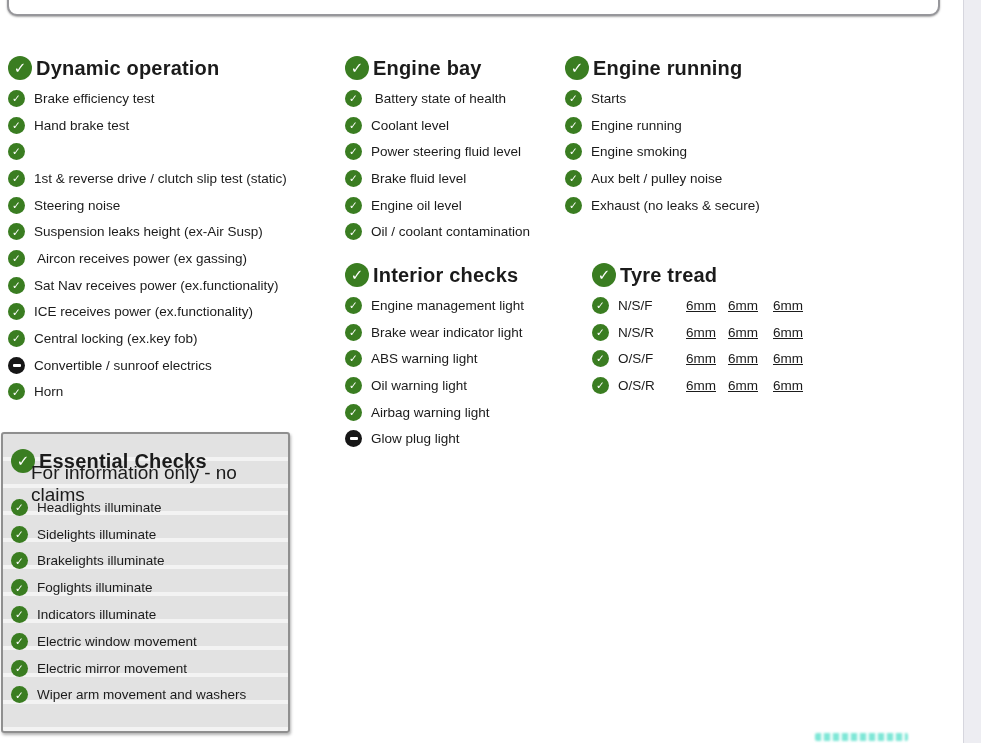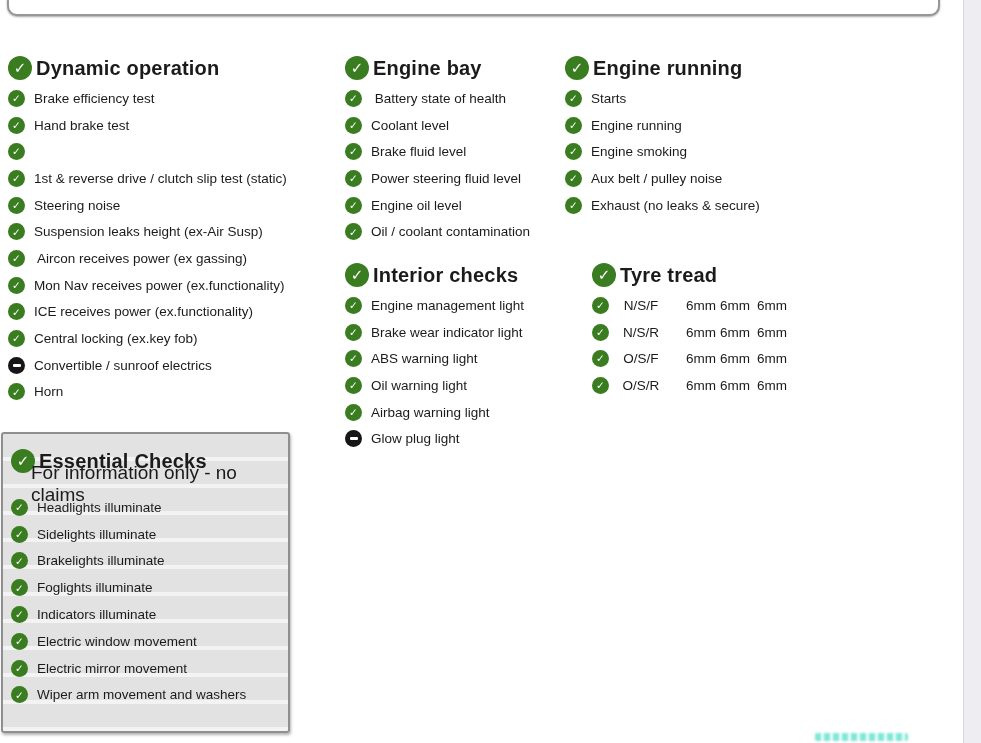--- a/index.html
+++ b/index.html
@@ -10,21 +10,21 @@
   .top-card{position:absolute;left:7px;top:-28px;width:929px;height:40px;background:#fff;
             border:2px solid #97979b;border-radius:10px;box-shadow:0 1px 2px rgba(0,0,0,.35);}
 
   
   .scroll-track{position:absolute;right:0;top:0;width:17px;height:743px;background:#ededf2;
                 border-left:1px solid #d6d6de;}
 
   .sec{position:absolute;}
   .hdr{display:flex;align-items:flex-end;gap:4px;height:34px;margin-bottom:5px;}
   .title{font-size:20px;font-weight:700;margin:0;letter-spacing:.2px;}
-  .row{display:flex;align-items:center;gap:9px;height:26.7px;text-align:center;}
+  .row{display:flex;align-items:center;gap:9px;height:26.7px;}
   .lbl{font-size:13.5px;white-space:pre;}
 
   .ic{display:inline-flex;align-items:center;justify-content:center;border-radius:50%;
       background:#3a7d21;color:#fff;font-family:"DejaVu Sans",sans-serif;font-weight:700;flex:0 0 auto;}
   .ic.big{width:24px;height:24px;font-size:15px;}
   .ic.sm{width:17px;height:17px;font-size:10.5px;}
   .ic::after{content:"✓";line-height:1;}
   .ic.na{background:#161616;}
   .ic.na::after{content:"";width:8px;height:3px;background:#fff;border-radius:1px;}
 
@@ -32,21 +32,21 @@
   .ebox{position:absolute;left:1px;top:432px;width:289px;height:301px;box-sizing:border-box;
         border:2px solid #8f8f8f;border-radius:3px;box-shadow:1px 2px 3px rgba(0,0,0,.3);
         background:repeating-linear-gradient(180deg,#e2e2e2 0px,#e2e2e2 23px,#f3f3f3 23px,#f3f3f3 27px);
         padding:9px 0 0 8px;overflow:hidden;}
   .ebox .hdr{height:30px;margin-bottom:0;}
   .ebox .subtitle{font-size:19px;margin-left:20px;height:21px;display:flex;align-items:center;}
   .ebox .row{height:26.8px;}
 
   
   .tlabel{width:46px;}
-  .tvals{display:flex;gap:4px;margin-left:13px;font-size:13.5px;}
+  .tvals{display:flex;gap:12px;margin-left:13px;font-size:13.5px;text-decoration:underline;}
   .tvals .v3{margin-left:3px;}
 
   
   .wmark{position:absolute;left:815px;top:733px;width:93px;height:8px;border-radius:2px;
          filter:blur(1px);
          background:repeating-linear-gradient(90deg,#7fe7d7 0 6px,rgba(127,231,215,.12) 6px 9px);}
 </style>
 </head>
 <body>
 
@@ -84,21 +84,21 @@
         <div class="row">
         <span class="ic sm pass"></span>
         <span class="lbl">Suspension leaks height (ex-Air Susp)</span>
       </div>
         <div class="row">
         <span class="ic sm pass"></span>
         <span class="lbl"> Aircon receives power (ex gassing)</span>
       </div>
         <div class="row">
         <span class="ic sm pass"></span>
-        <span class="lbl">Mon Nav receives power (ex.functionality)</span>
+        <span class="lbl">Sat Nav receives power (ex.functionality)</span>
       </div>
         <div class="row">
         <span class="ic sm pass"></span>
         <span class="lbl">ICE receives power (ex.functionality)</span>
       </div>
         <div class="row">
         <span class="ic sm pass"></span>
         <span class="lbl">Central locking (ex.key fob)</span>
       </div>
         <div class="row">
@@ -122,25 +122,25 @@
     <div class="row">
         <span class="ic sm pass"></span>
         <span class="lbl"> Battery state of health</span>
       </div>
         <div class="row">
         <span class="ic sm pass"></span>
         <span class="lbl">Coolant level</span>
       </div>
         <div class="row">
         <span class="ic sm pass"></span>
+        <span class="lbl">Power steering fluid level</span>
+      </div>
+        <div class="row">
+        <span class="ic sm pass"></span>
         <span class="lbl">Brake fluid level</span>
-      </div>
-        <div class="row">
-        <span class="ic sm pass"></span>
-        <span class="lbl">Power steering fluid level</span>
       </div>
         <div class="row">
         <span class="ic sm pass"></span>
         <span class="lbl">Engine oil level</span>
       </div>
         <div class="row">
         <span class="ic sm pass"></span>
         <span class="lbl">Oil / coolant contamination</span>
       </div>
       </div>

